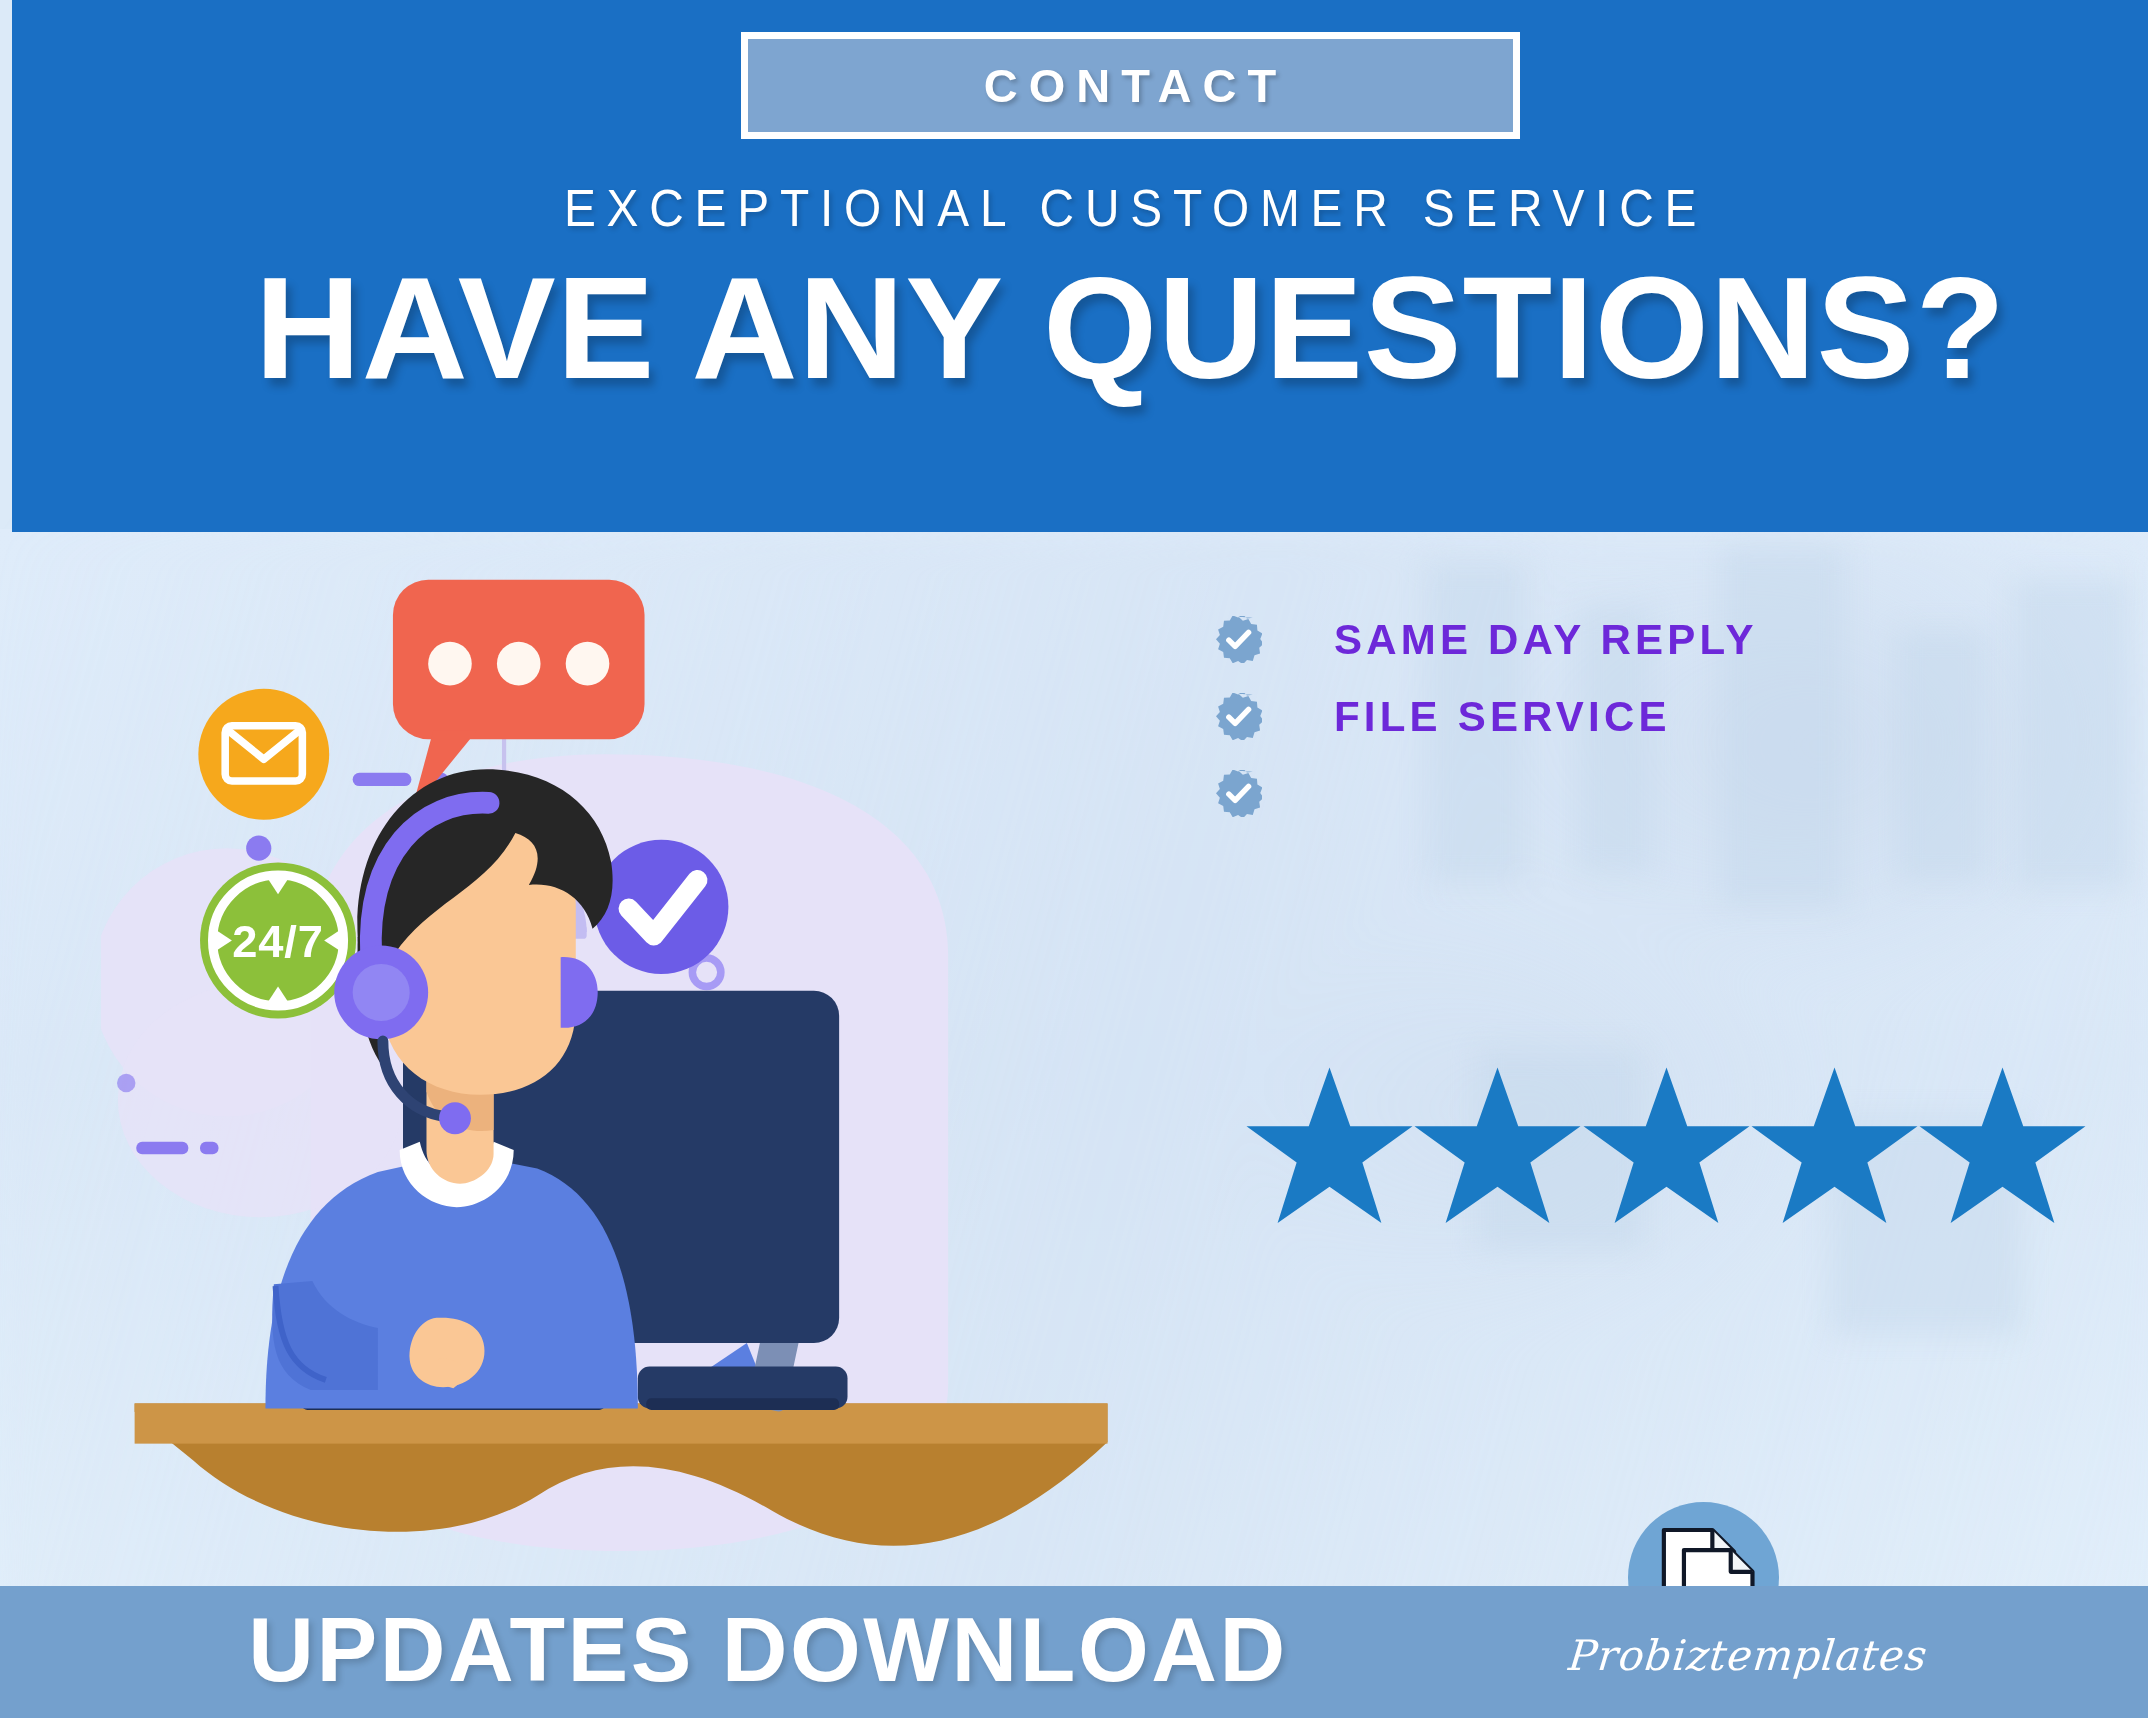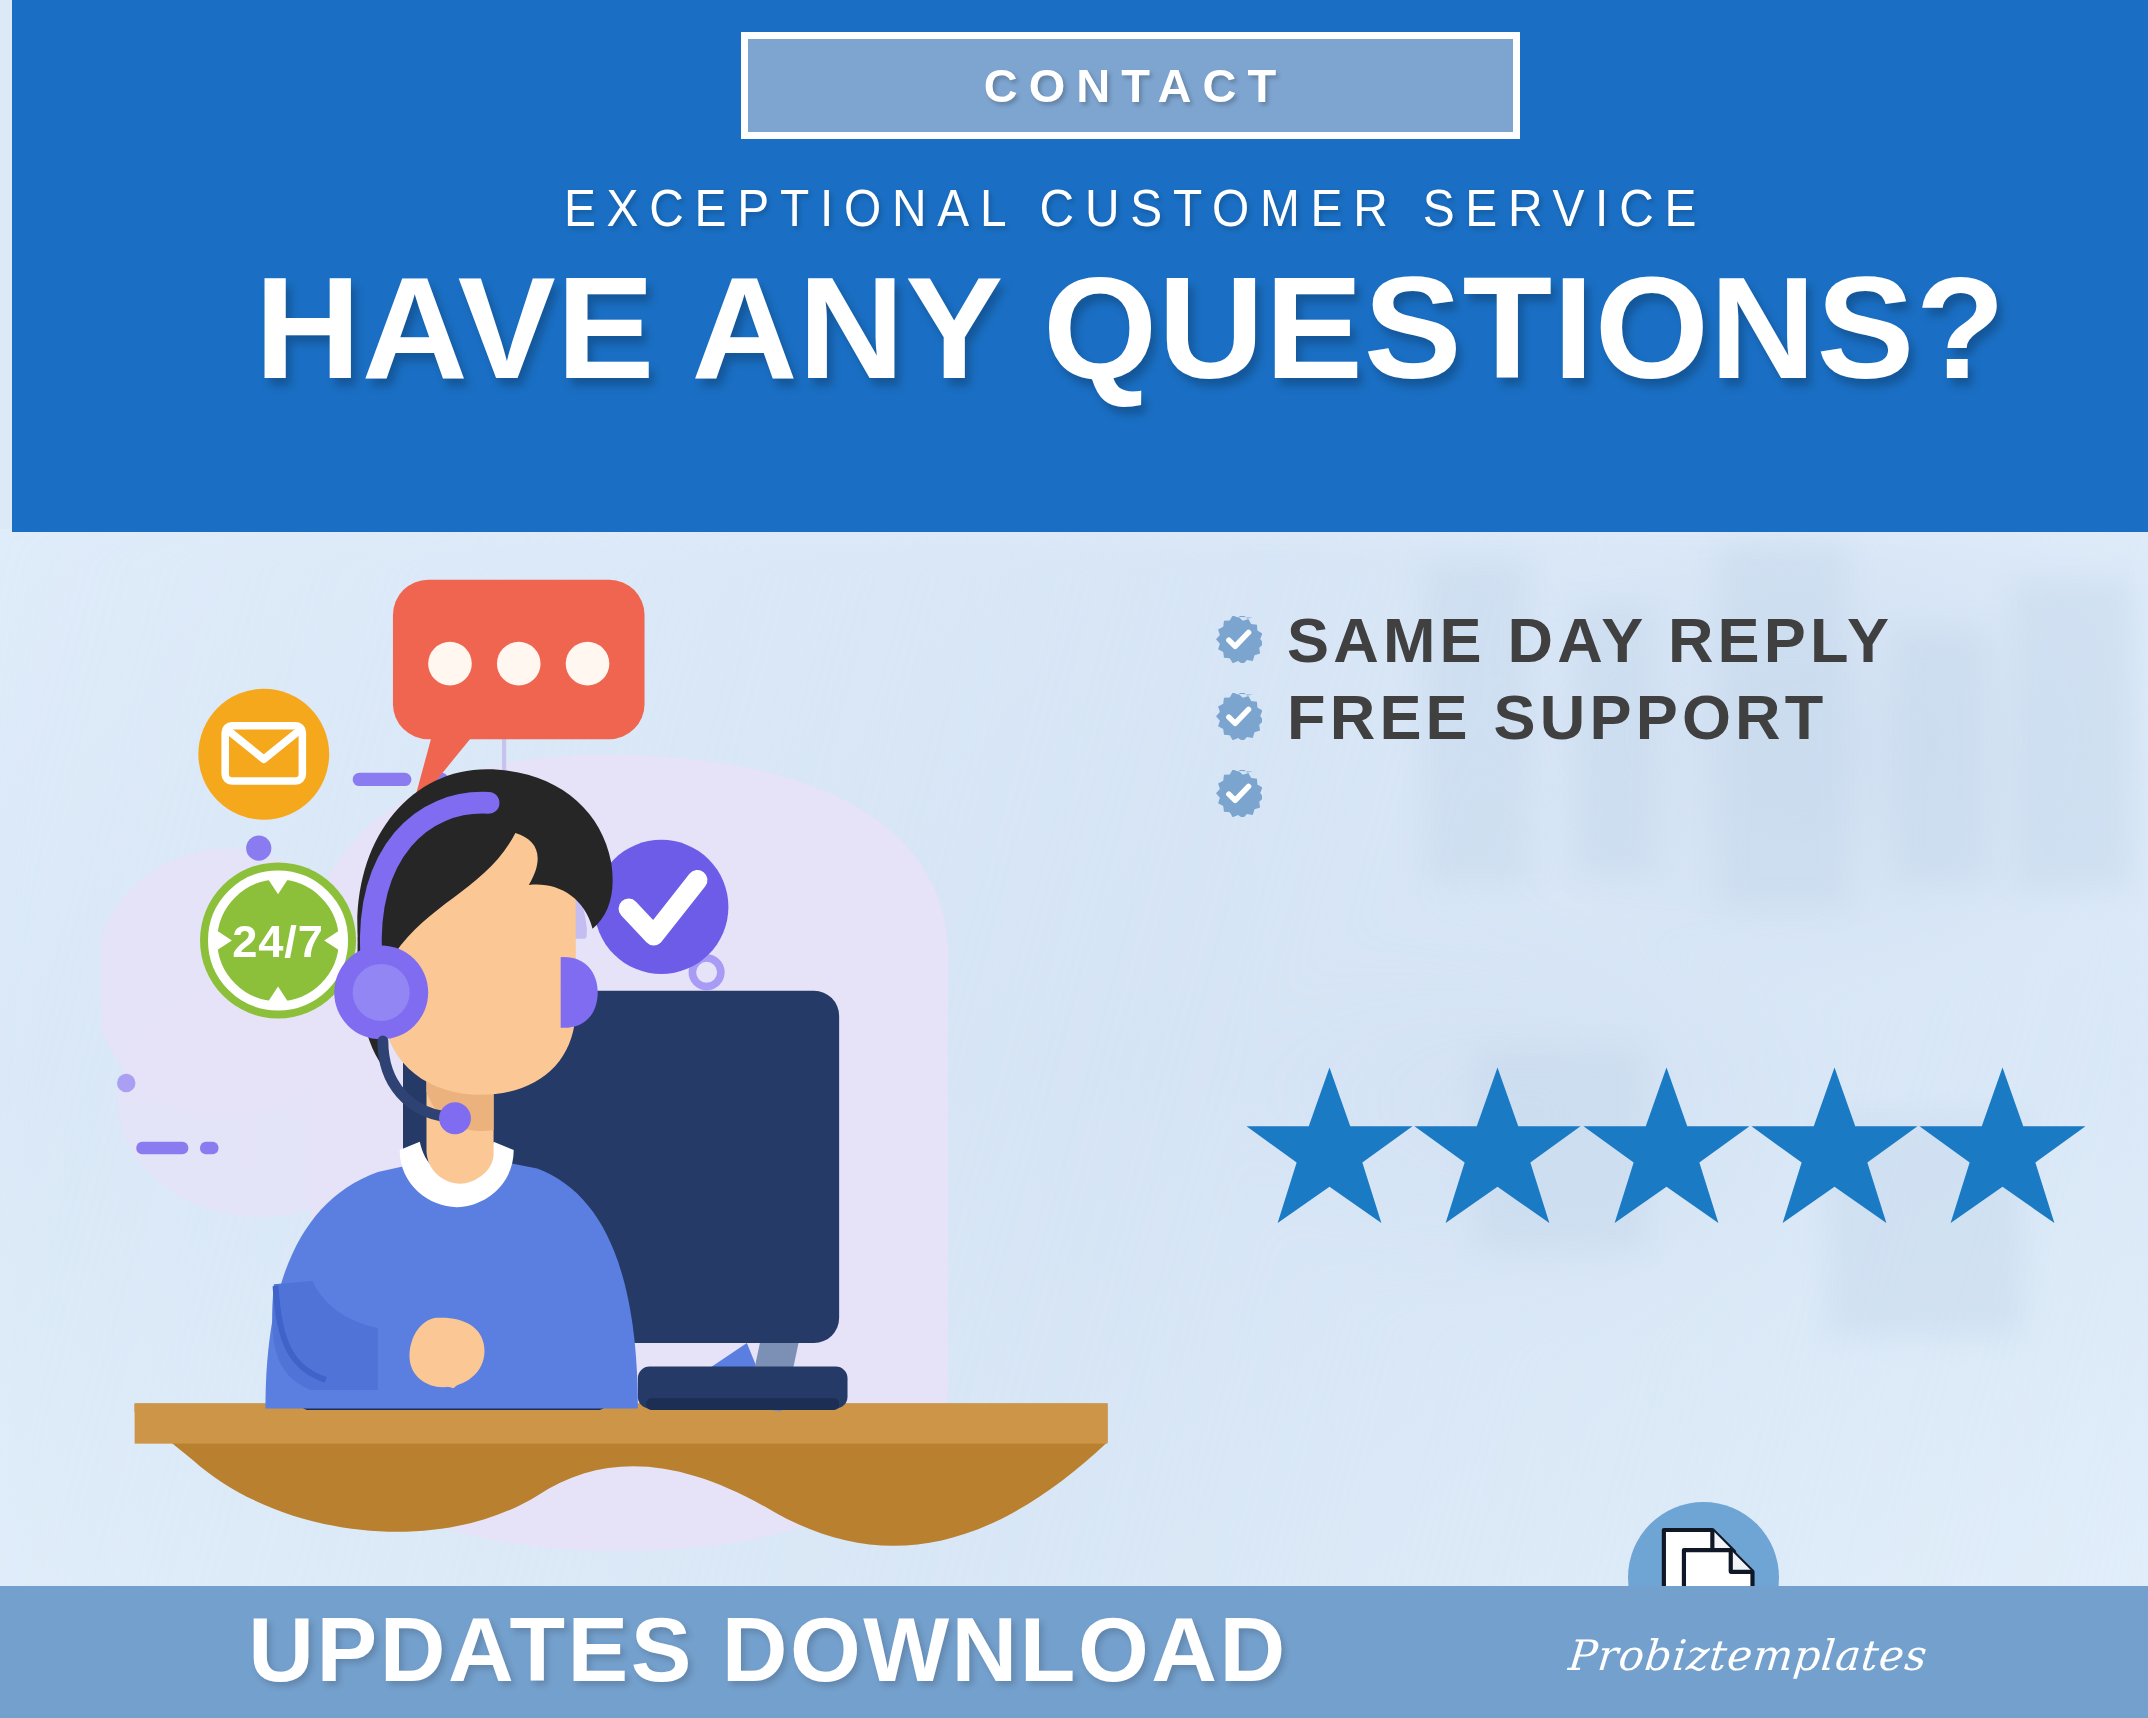--- a/index.html
+++ b/index.html
@@ -77,26 +77,27 @@
   }
 
   
   .features{
     position:absolute; left:1215px; top:601px;
   }
   .feat-row{display:flex;align-items:center;height:77px;}
   .feat-badge{width:47px;height:47px;flex:0 0 47px;position:relative;margin-right:25px;}
   .feat-badge svg{width:47px;height:47px;display:block;}
   .feat-label{
-    color:#404040;
-    font-size:63px;
+    color:#6d28d9;
+    font-size:42px;
     font-weight:700;
     letter-spacing:4.2px;
     font-family:"Liberation Sans Narrow","Liberation Sans",sans-serif;
     white-space:nowrap;
+    margin-left:47px;
   }
 
   
   .stars{position:absolute;left:1242px;top:1064px;display:flex;}
   .stars svg{width:175px;height:166px;display:block;margin-right:-6.7px;}
 
   
   .illus{position:absolute;left:101px;top:563px;width:1124px;height:1040px;}
   .illus svg{width:100%;height:100%;display:block;}
 
@@ -307,21 +308,21 @@
       <span class="feat-label">SAME DAY REPLY</span>
     </div>
 
     <div class="feat-row">
       <span class="feat-badge">
         <svg viewBox="0 0 56 56" xmlns="http://www.w3.org/2000/svg">
           <path d="M28 1 l5.2 4.6 6.6 -2.1 3.3 6.1 6.9 .9 .5 6.9 6 3.5 -2.6 6.4 3.8 5.8 -5 4.8 1 6.9 -6.6 2.1 -2.1 6.6 -6.9 -1 -4.8 5 -5.8 -3.8 -6.4 2.6 -3.5 -6 -6.9 -.5 -.9 -6.9 -6.1 -3.3 2.1 -6.6 -4.6 -5.2 4.6 -5.2 -2.1 -6.6 6.1 -3.3 .9 -6.9 6.9 -.5 3.5 -6 6.4 2.6 5.8 -3.8 4.8 5 6.9 -1 z" fill="#7ba5cf"></path>
           <path d="M16.5 28.8 L24 36.2 L40 19.5" fill="none" stroke="#ffffff" stroke-width="6.5" stroke-linecap="round" stroke-linejoin="round"></path>
         </svg>
       </span>
-      <span class="feat-label">FREE SUPPORT</span>
+      <span class="feat-label">FILE SERVICE</span>
     </div>
 
     <div class="feat-row">
       <span class="feat-badge">
         <svg viewBox="0 0 56 56" xmlns="http://www.w3.org/2000/svg">
           <path d="M28 1 l5.2 4.6 6.6 -2.1 3.3 6.1 6.9 .9 .5 6.9 6 3.5 -2.6 6.4 3.8 5.8 -5 4.8 1 6.9 -6.6 2.1 -2.1 6.6 -6.9 -1 -4.8 5 -5.8 -3.8 -6.4 2.6 -3.5 -6 -6.9 -.5 -.9 -6.9 -6.1 -3.3 2.1 -6.6 -4.6 -5.2 4.6 -5.2 -2.1 -6.6 6.1 -3.3 .9 -6.9 6.9 -.5 3.5 -6 6.4 2.6 5.8 -3.8 4.8 5 6.9 -1 z" fill="#7ba5cf"></path>
           <path d="M16.5 28.8 L24 36.2 L40 19.5" fill="none" stroke="#ffffff" stroke-width="6.5" stroke-linecap="round" stroke-linejoin="round"></path>
         </svg>
       </span>
     </div>

